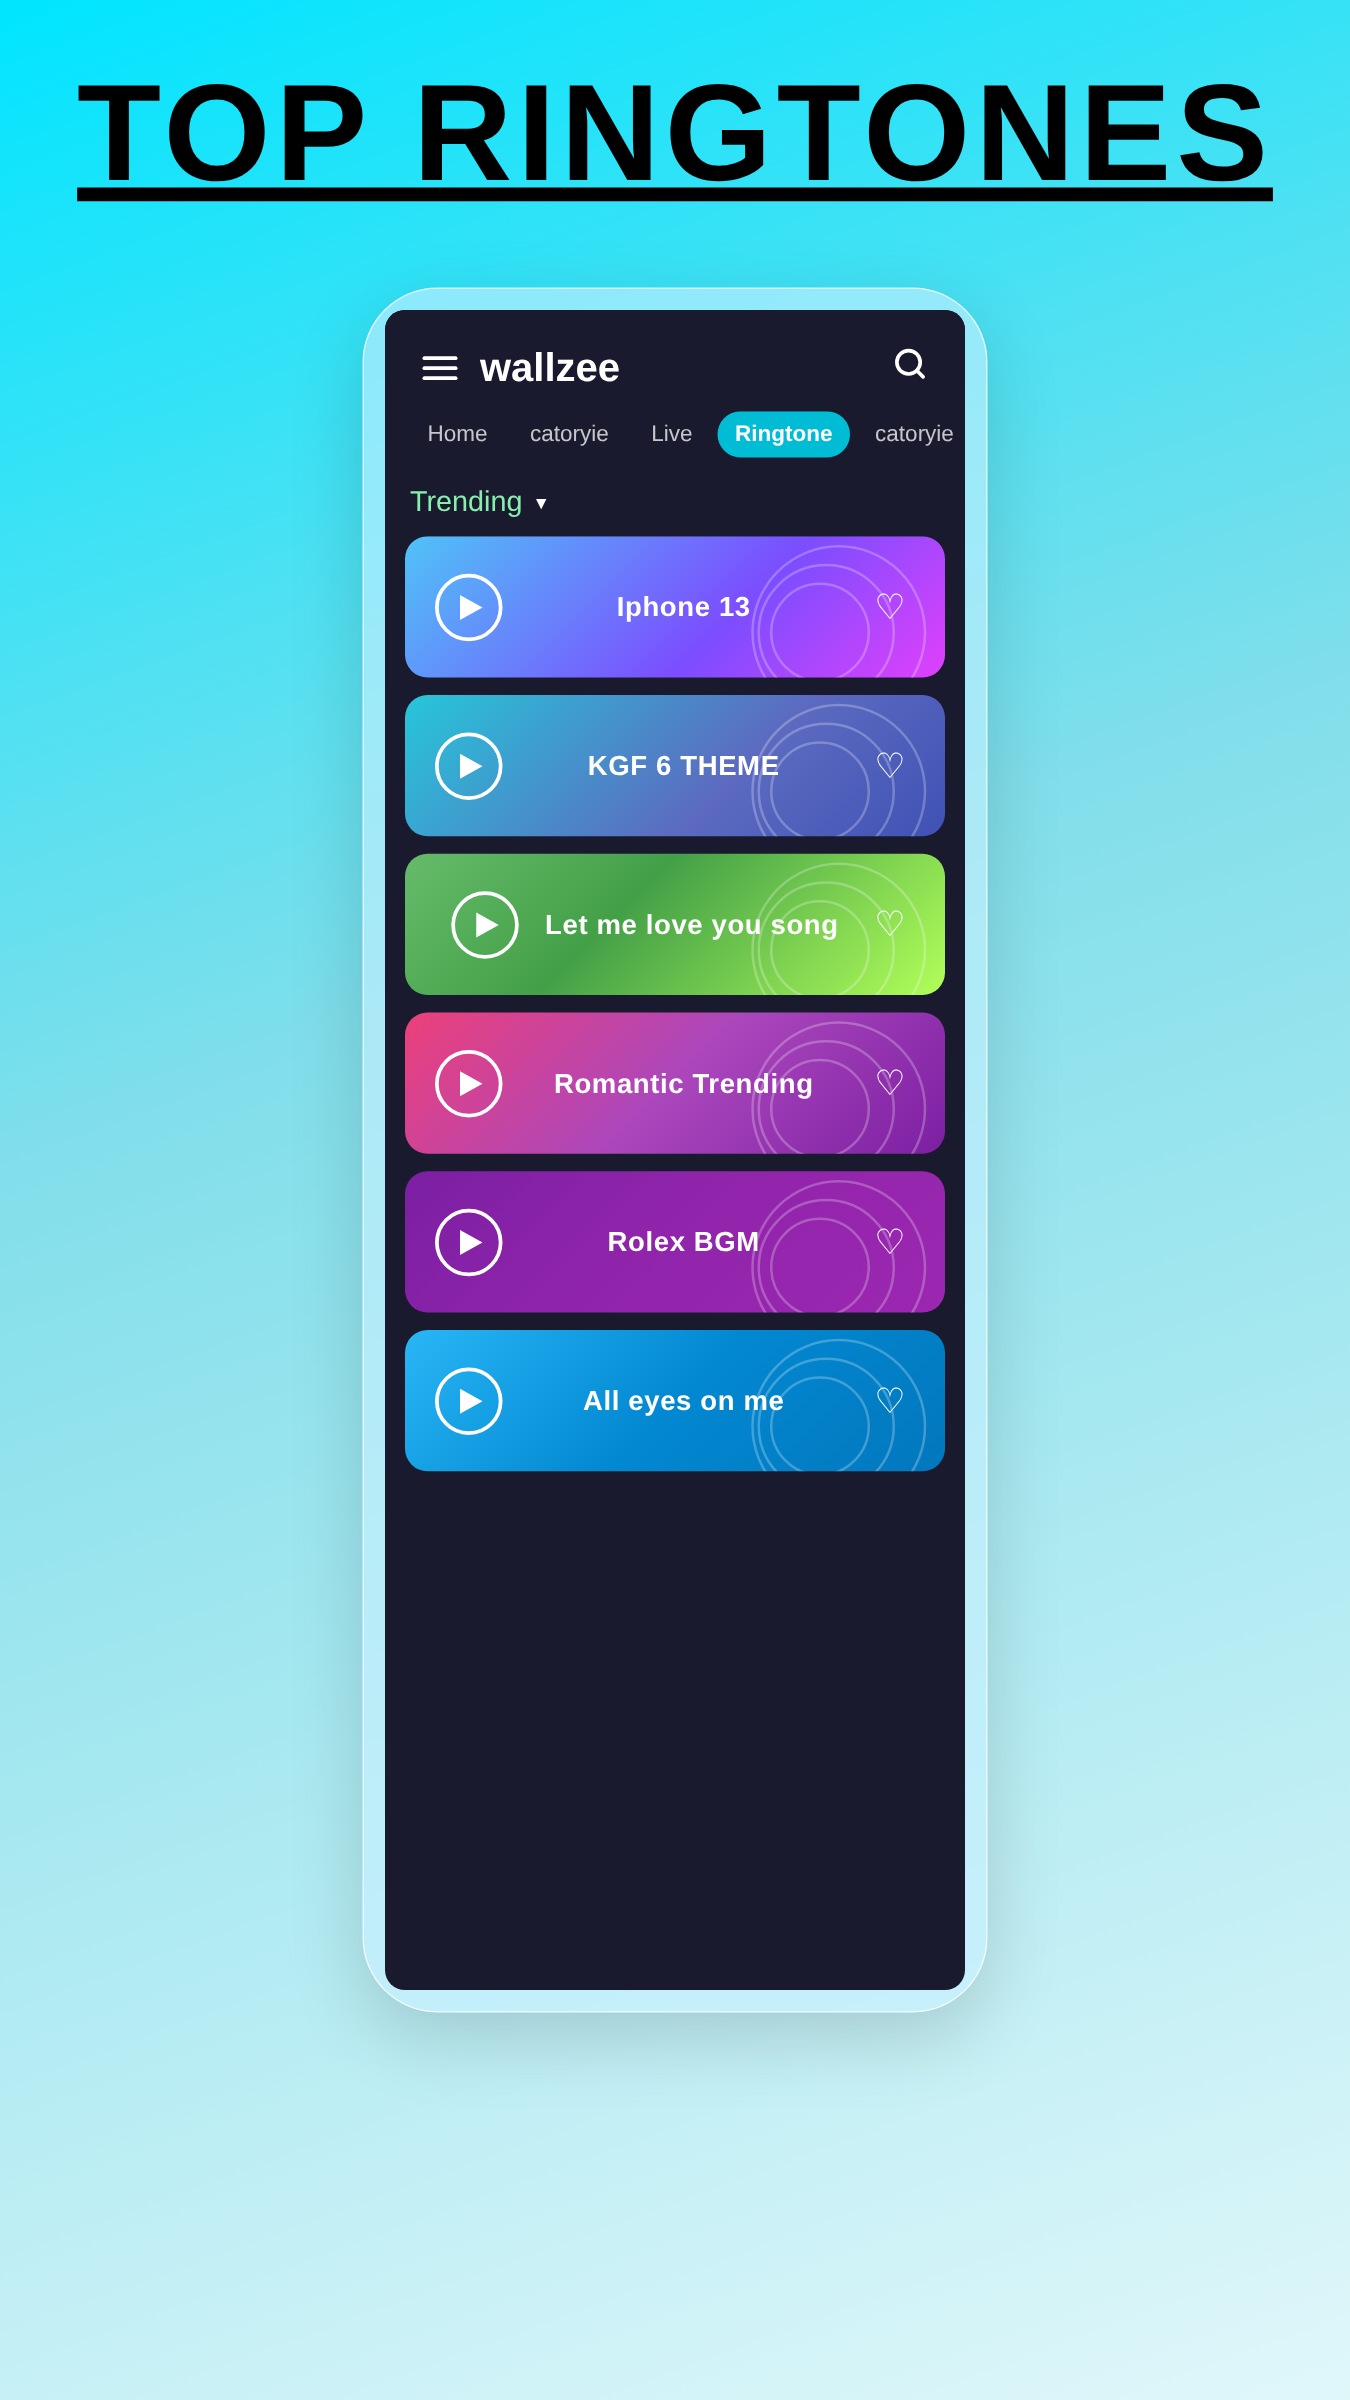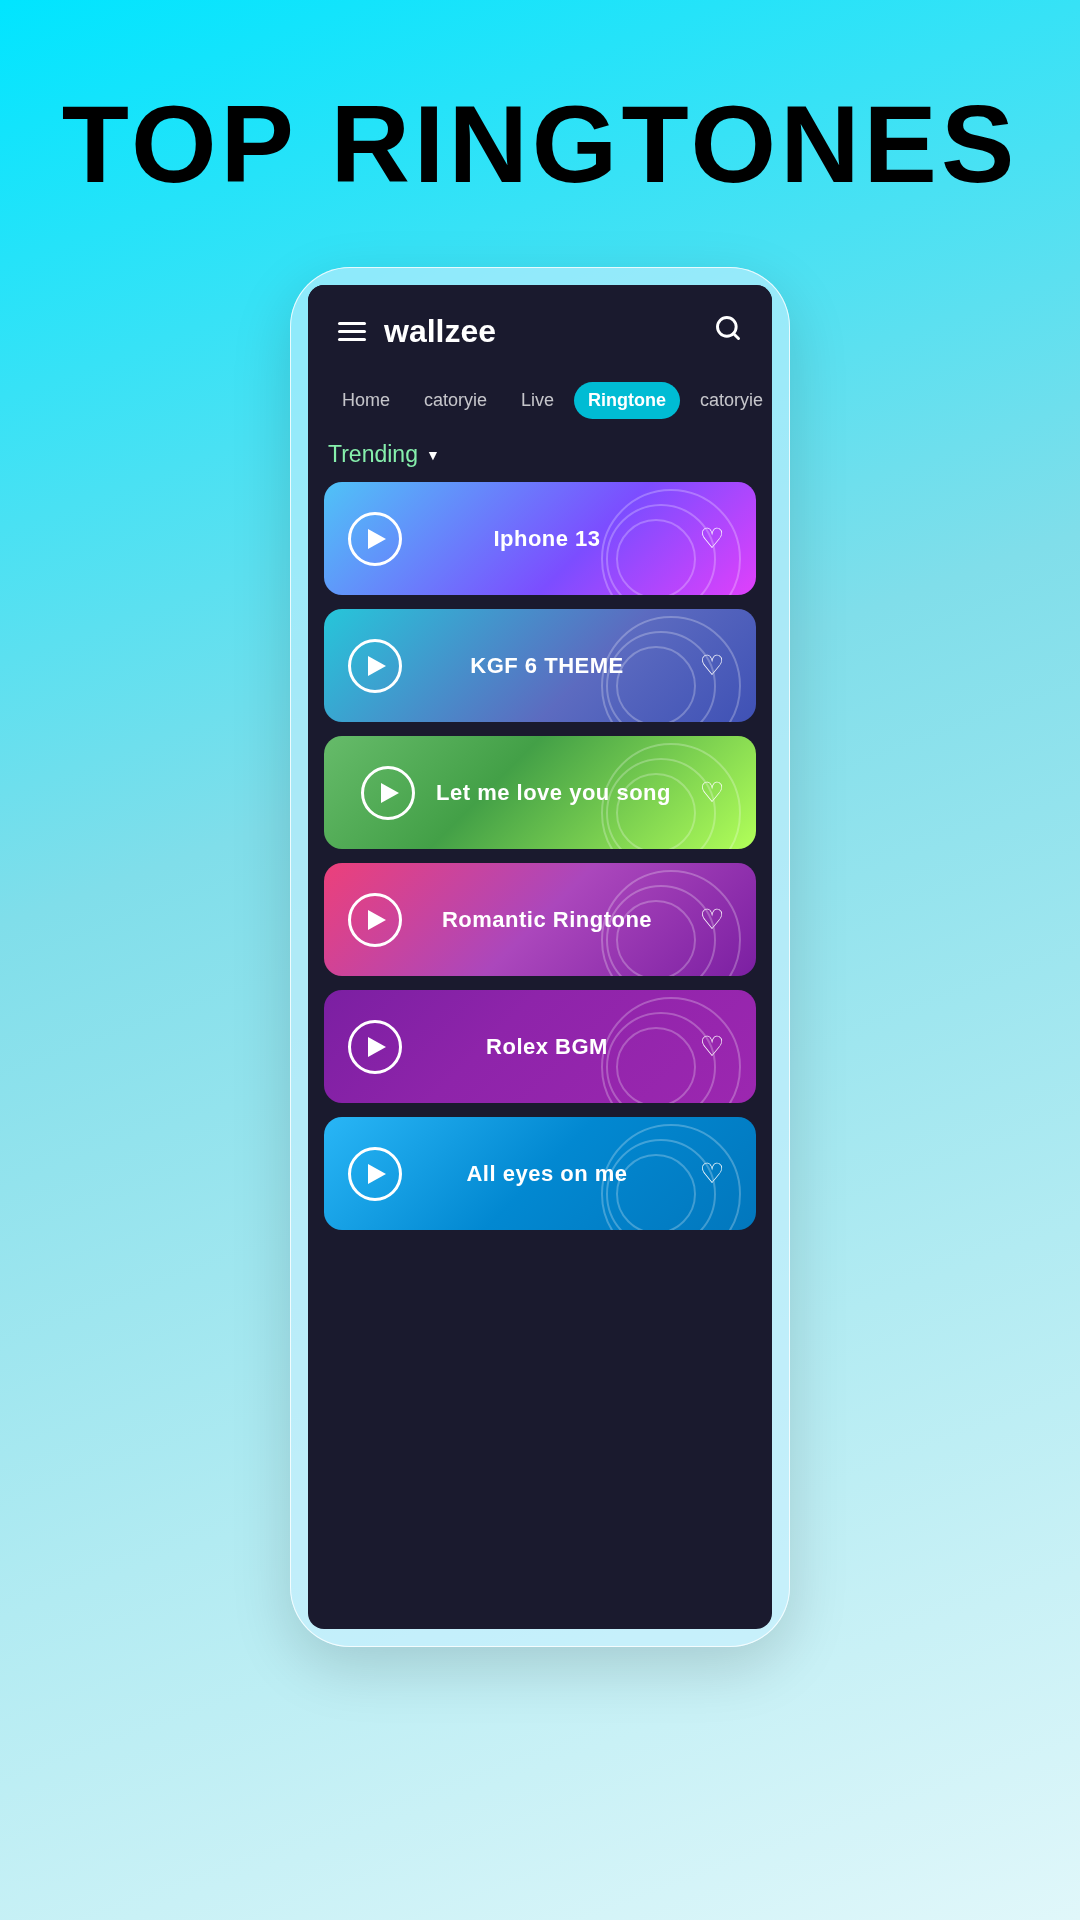--- a/index.html
+++ b/index.html
@@ -9,26 +9,27 @@
       height: 1920px;
       background: linear-gradient(160deg, #00e5ff 0%, #80deea 40%, #b2ebf2 70%, #e0f7fa 100%);
       display: flex;
       flex-direction: column;
       align-items: center;
       font-family: 'Arial', sans-serif;
       overflow: hidden;
     }
 
     .page-title {
-      margin-top: 80px;
+      margin-top: 43px;
       font-size: 110px;
       font-weight: 900;
       color: #000;
       letter-spacing: 4px;
       text-align: center;
+      text-decoration: underline;
     }
 
     .phone-wrapper {
       margin-top: 60px;
       width: 500px;
       height: 1380px;
       background: rgba(200, 240, 255, 0.6);
       border-radius: 60px;
       padding: 18px;
       box-shadow: 0 20px 60px rgba(0,0,0,0.15), inset 0 0 0 1px rgba(255,255,255,0.8);
@@ -94,21 +95,20 @@
       overflow: hidden;
     }
 
     .nav-tab {
       padding: 8px 14px;
       font-size: 18px;
       color: rgba(255,255,255,0.75);
       cursor: pointer;
       border-radius: 20px;
       white-space: nowrap;
-      margin-top: 16px;
     }
 
     .nav-tab.active {
       background: #00bcd4;
       color: white;
       font-weight: bold;
     }
 
     .trending-bar {
       display: flex;
@@ -315,21 +315,21 @@
 
       <div class="ringtone-card card-4">
         <div class="card-circles">
           <div class="circle-dec"></div>
           <div class="circle-dec"></div>
           <div class="circle-dec"></div>
         </div>
         <div class="play-btn">
           <div class="play-triangle"></div>
         </div>
-        <span class="card-title">Romantic Ringtone</span>
+        <span class="card-title">Romantic Trending</span>
         <div class="heart-btn">
           <span class="heart-icon">♡</span>
         </div>
       </div>
 
       <div class="ringtone-card card-5">
         <div class="card-circles">
           <div class="circle-dec"></div>
           <div class="circle-dec"></div>
           <div class="circle-dec"></div>

